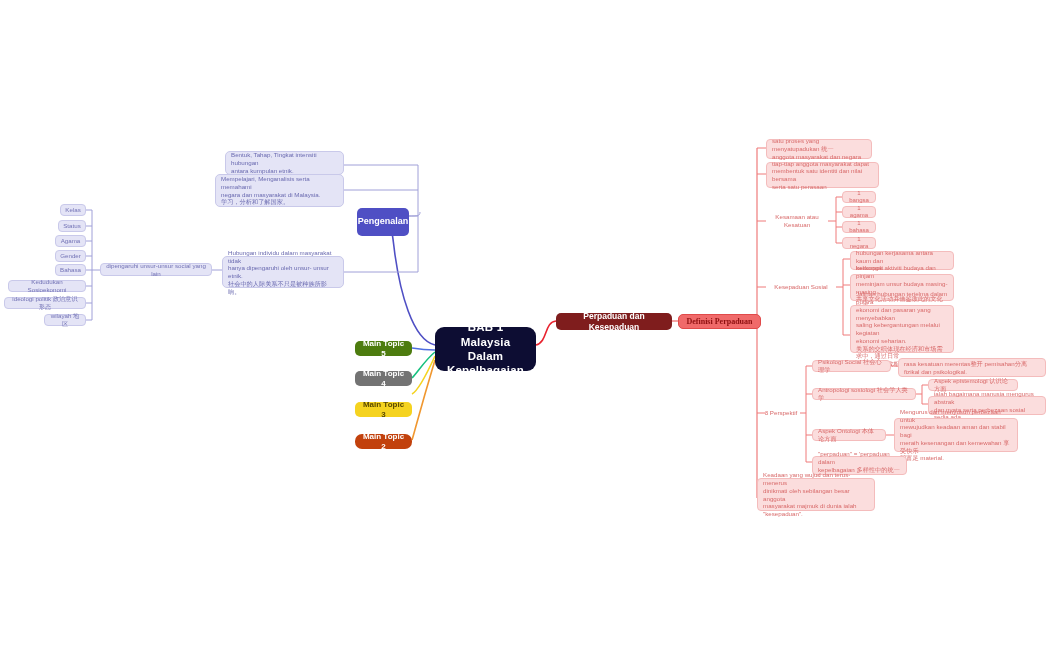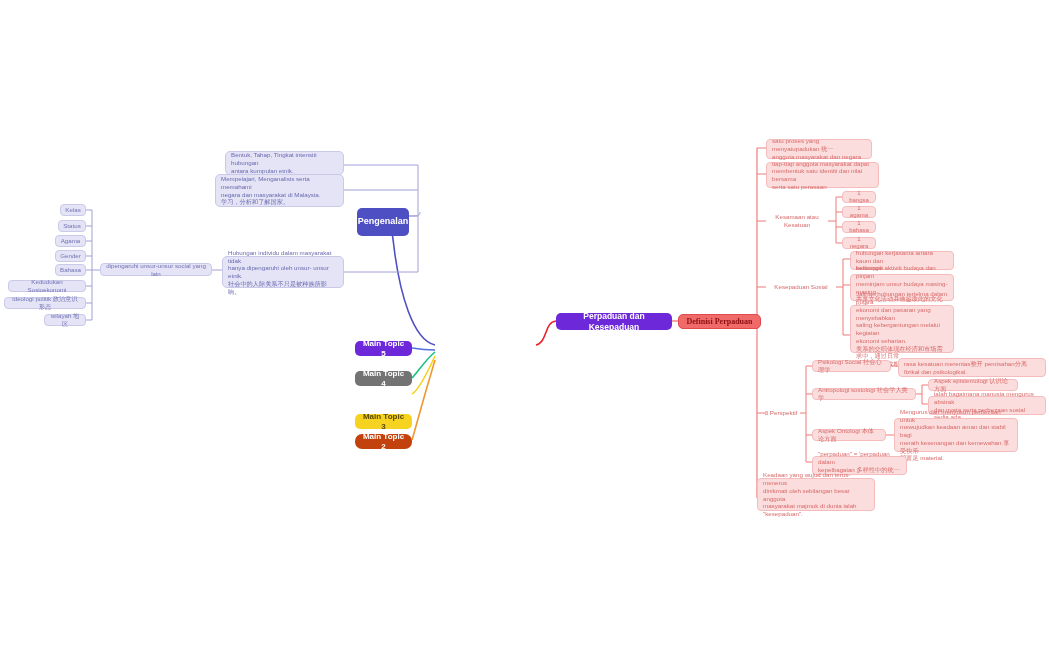--- a/index.html
+++ b/index.html
@@ -70,28 +70,28 @@
   }
 
   
   .n-chip {
     border-radius: 5px;
     font-size: 8px;
     font-weight: bold;
     color: #ffffff;
     padding: 3px 7px;
   }
-  .c-blue   { background: #6d28d9; }
+  .c-blue   { background: #4d7c0f; }
   .c-green  { background: #737373; }
   .c-yellow { background: #f5d320; color: #5a4a00; }
   .c-orange { background: #c2410c; border-radius: 7px; }
 
   
   .n-red-solid {
-    background: #6d28d9;
+    background: #7f1d1d;
     color: #ffffff;
     border-radius: 5px;
     font-size: 8.5px;
     font-weight: bold;
     padding: 4px 9px;
   }
   .n-red-serif {
     background: #f06a6a;
     color: #8e1010;
     border: 1px solid #e04a4a;
@@ -193,20 +193,23 @@
     <path d="M890,366 L898,366" stroke="#ef7b7b" stroke-width="1" fill="none"></path>
 
     <path d="M916,394 L922,394" stroke="#ef7b7b" stroke-width="1" fill="none"></path>
     <path d="M922,385 L922,404" stroke="#ef7b7b" stroke-width="1" fill="none"></path>
     <path d="M922,385 L928,385" stroke="#ef7b7b" stroke-width="1" fill="none"></path>
     <path d="M922,404 L928,404" stroke="#ef7b7b" stroke-width="1" fill="none"></path>
 
     <path d="M886,435 L894,435" stroke="#ef7b7b" stroke-width="1" fill="none"></path>
   </svg>
 
+  <div class="node n-center" style="left:435px; top:327px; width:101px; height:44px;">BAB 1
+Malaysia Dalam
+Kepelbagaian</div>
 
   <div class="node n-purple-solid" style="left:357px; top:208px; width:52px; height:28px;">Pengenalan</div>
 
   <div class="node n-purple-soft align-left" style="left:225px; top:151px; width:119px; height:24px;">Bentuk, Tahap, Tingkat intensiti hubungan
 antara kumpulan etnik.</div>
 
   <div class="node n-purple-soft align-left" style="left:215px; top:174px; width:129px; height:33px;">Mempelajari, Menganalisis serta memahami
 negara dan masyarakat di Malaysia.
 学习，分析和了解国家。</div>
 
@@ -220,21 +223,21 @@
   <div class="node n-purple-pill" style="left:58px; top:220px; width:28px; height:12px;">Status</div>
   <div class="node n-purple-pill" style="left:55px; top:235px; width:31px; height:12px;">Agama</div>
   <div class="node n-purple-pill" style="left:55px; top:250px; width:31px; height:12px;">Gender</div>
   <div class="node n-purple-pill" style="left:55px; top:264px; width:31px; height:12px;">Bahasa</div>
   <div class="node n-purple-pill" style="left:8px; top:280px; width:78px; height:12px;">Kedudukan Sosioekonomi</div>
   <div class="node n-purple-pill" style="left:4px; top:297px; width:82px; height:12px;">ideologi politik 政治意识形态</div>
   <div class="node n-purple-pill" style="left:44px; top:314px; width:42px; height:12px;">wilayah 地区</div>
 
   <div class="node n-chip c-blue" style="left:355px; top:341px; width:57px; height:15px;">Main Topic 5</div>
   <div class="node n-chip c-green" style="left:355px; top:371px; width:57px; height:15px;">Main Topic 4</div>
-  <div class="node n-chip c-yellow" style="left:355px; top:402px; width:57px; height:15px;margin-top:12px;">Main Topic 3</div>
+  <div class="node n-chip c-yellow" style="left:355px; top:402px; width:57px; height:15px;">Main Topic 3</div>
   <div class="node n-chip c-orange" style="left:355px; top:434px; width:57px; height:15px;">Main Topic 2</div>
 
   <div class="node n-red-solid" style="left:556px; top:313px; width:116px; height:17px;">Perpaduan dan Kesepaduan</div>
 
   <div class="node n-red-serif" style="left:678px; top:314px; width:83px; height:15px;">Definisi Perpaduan</div>
 
   <div class="node n-pink align-left" style="left:766px; top:139px; width:106px; height:20px;">satu proses yang menyatupadukan 统一
 anggota masyarakat dan negara</div>
 
   <div class="node n-pink align-left" style="left:766px; top:162px; width:113px; height:26px;">tiap-tiap anggota masyarakat dapat

